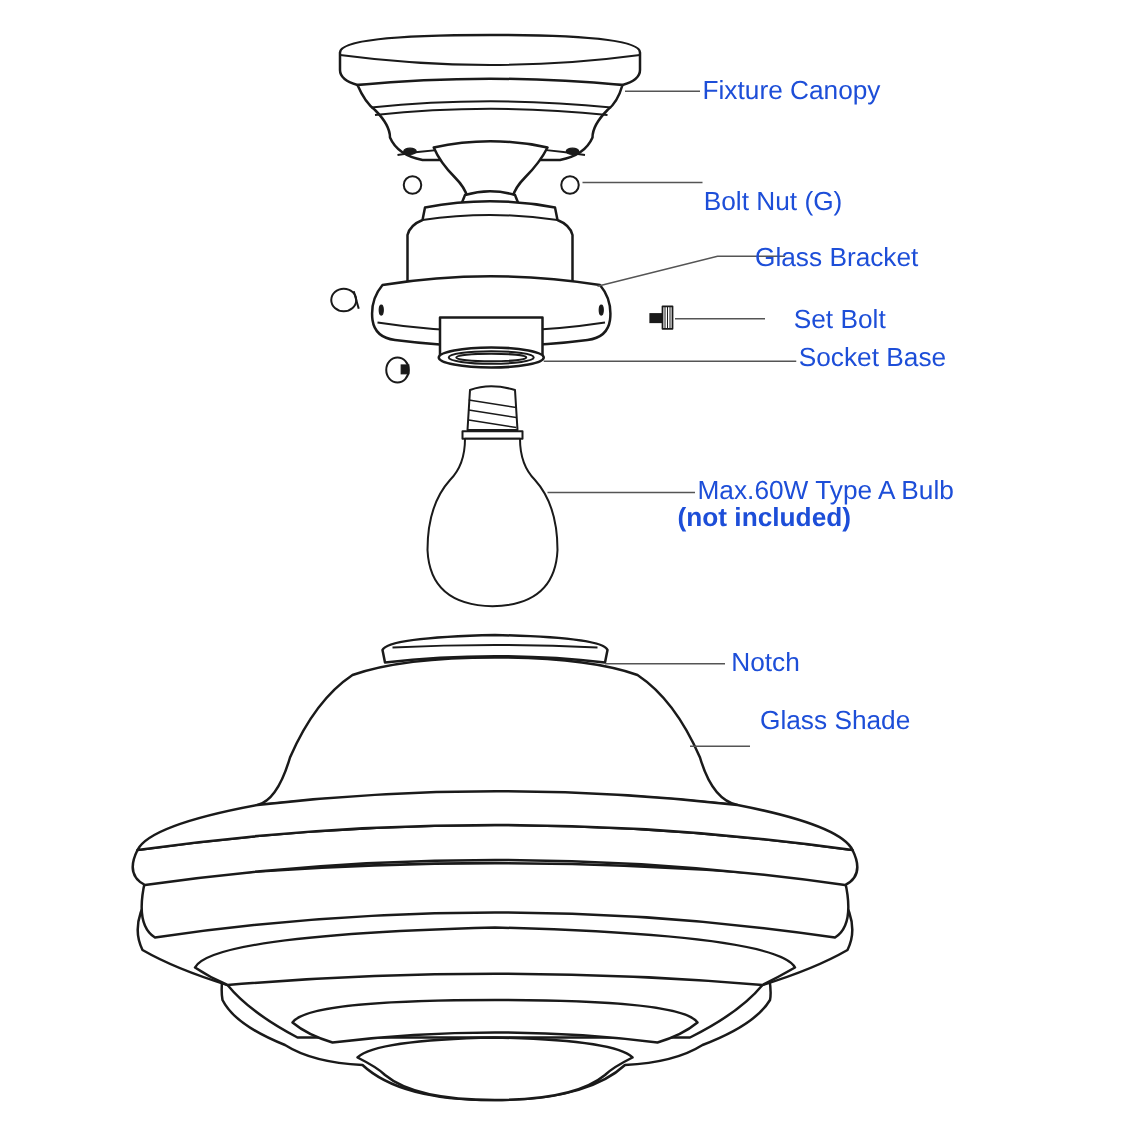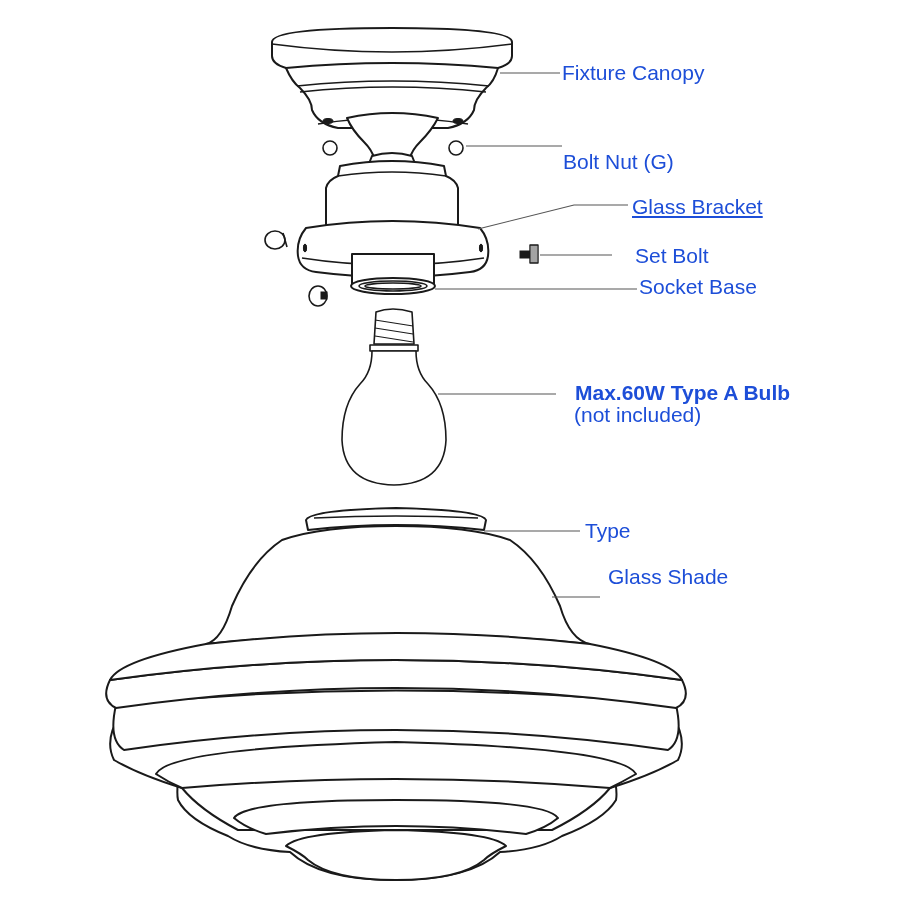--- a/index.html
+++ b/index.html
@@ -96,19 +96,19 @@
     <line class="leader" x1="540" y1="255" x2="612" y2="255"></line>
     <line class="leader" x1="435" y1="289" x2="637" y2="289"></line>
     <line class="leader" x1="438" y1="394" x2="556" y2="394"></line>
     <line class="leader" x1="484" y1="531" x2="580" y2="531"></line>
     <line class="leader" x1="552" y1="597" x2="600" y2="597"></line>
   </g>
 </svg>
 
 <div class="label" style="left:562px; top:62px;">Fixture Canopy</div>
 <div class="label" style="left:563px; top:135px;margin-top:16px;">Bolt Nut (G)</div>
-<div class="label" style="left:632px; top:196px;text-decoration:underline;">Glass Bracket</div>
+<div class="label" style="left:604px; top:196px;">Glass Bracket</div>
 <div class="label" style="left:635px; top:245px;">Set Bolt</div>
 <div class="label" style="left:639px; top:276px;">Socket Base</div>
-<div class="label" style="left:575px; top:382px;font-weight:bold;">Max.60W Type A Bulb</div>
-<div class="label" style="left:574px; top:404px;">(not included)</div>
-<div class="label" style="left:585px; top:520px;">Type</div>
+<div class="label" style="left:558px; top:382px;">Max.60W Type A Bulb</div>
+<div class="label" style="left:542px; top:404px;font-weight:bold;">(not included)</div>
+<div class="label" style="left:585px; top:520px;">Notch</div>
 <div class="label" style="left:608px; top:566px;">Glass Shade</div>
 
 </body></html>

